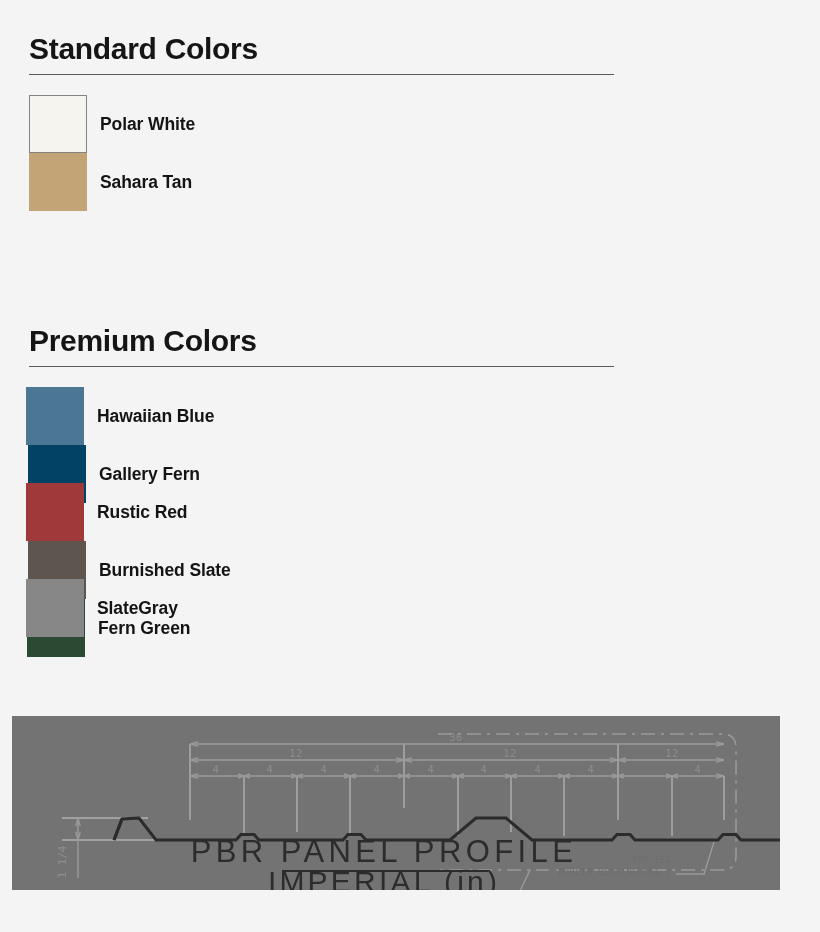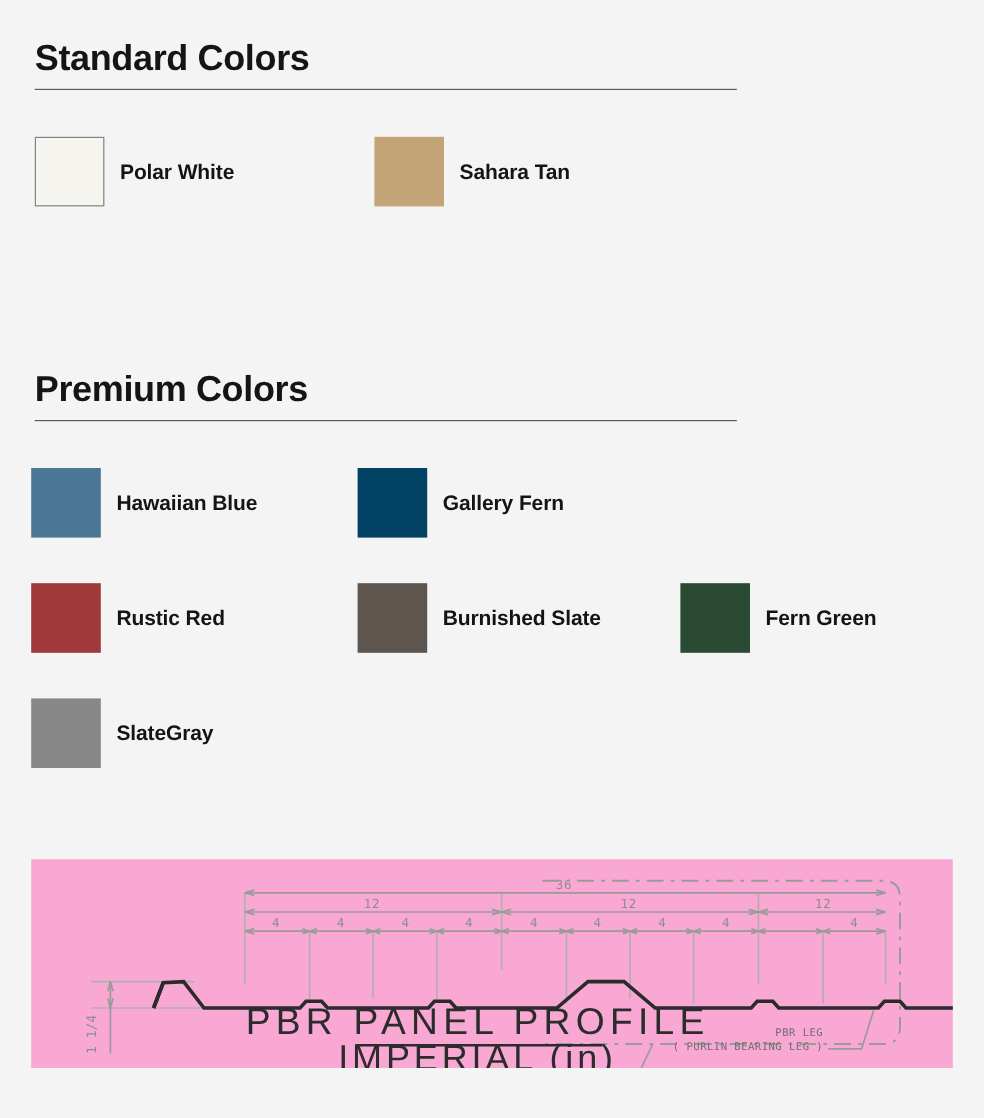--- a/index.html
+++ b/index.html
@@ -44,21 +44,21 @@
     width: 585px;
   }
 
   
   .swatch-grid {
     margin-top: 20px;
     position: relative;
   }
   .swatch-row {
     display: flex;
-    align-items: center;
+    flex-direction: column;
   }
   .swatch-cell {
     display: flex;
     align-items: center;
     box-sizing: border-box;
   }
   .swatch-box {
     width: 58px;
     height: 58px;
     flex: 0 0 58px;
@@ -85,25 +85,25 @@
 
   
   #premium-grid .swatch-row { height: 96px; }
   #premium-grid .swatch-cell { width: 270px; padding-left: 26px; }
   #premium-grid .swatch-cell:nth-child(2) { width: 270px; padding-left: 28px; }
   #premium-grid .swatch-cell:nth-child(3) { width: 270px; padding-left: 27px; }
 
   
   .drawing-panel {
     position: absolute;
-    left: 26px;
+    left: 12px;
     top: 716px;
     width: 768px;
     height: 174px;
-    background: #f9a8d4;
+    background: #737373;
   }
   .drawing-panel svg {
     display: block;
     width: 768px;
     height: 174px;
   }
   .dwg-line      { stroke: #9a9a9a; stroke-width: 0.7; fill: none; }
   .dwg-ext       { stroke: #b0b0b0; stroke-width: 0.7; fill: none; }
   .dwg-profile   { stroke: #2b2b2b; stroke-width: 1.5; fill: none;
                    stroke-linejoin: miter; }
@@ -137,21 +137,21 @@
           <span class="swatch-label">Polar White</span>
         </div>
         <div class="swatch-cell">
           <span class="swatch-box" style="background-color: rgb(194, 164, 118);"></span>
           <span class="swatch-label">Sahara Tan</span>
         </div>
       </div>
     </div>
   </div>
 
-  <div class="section" style="top:308px;">
+  <div class="section" style="top:324px;">
     <h2 class="section-title">Premium Colors</h2>
     <div class="section-rule" style="background: rgb(90, 90, 90);"></div>
 
     <div class="swatch-grid" id="premium-grid">
       <div class="swatch-row">
         <div class="swatch-cell">
           <span class="swatch-box" style="background-color: rgb(75, 119, 149);"></span>
           <span class="swatch-label">Hawaiian Blue</span>
         </div>
         <div class="swatch-cell">

